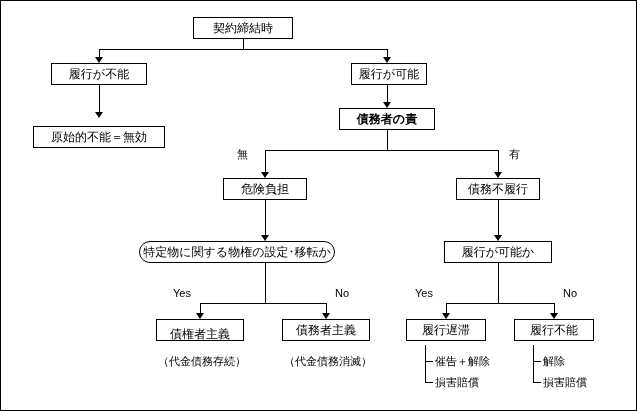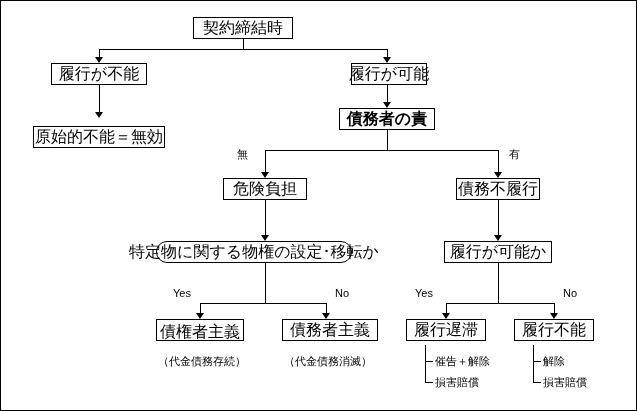--- a/index.html
+++ b/index.html
@@ -12,21 +12,21 @@
   #diagram {
     position:relative;
     width:637px; height:411px;
     border:1px solid #000000;
     box-sizing:border-box;
   }
   .node {
     position:absolute;
     border:1px solid #000000;
     background:#ffffff;
-    font-size:16px;
+    font-size:12px;
     color:#000000;
     display:flex;
     align-items:center;
     justify-content:center;
     white-space:nowrap;
     box-sizing:border-box;
     line-height:1;
   }
   .plain {
     position:absolute;
@@ -86,33 +86,33 @@
   </div>
 
   <div class="node" style="left:222px; top:177px; width:84px; height:22px;">
     <span>危険負担</span>
   </div>
 
   <div class="node" style="left:455px; top:177px; width:84px; height:22px;">
     <span>債務不履行</span>
   </div>
 
-  <div class="node" style="left:155px; top:240px; width:196px; height:22px;border-radius:11px;">
+  <div class="node" style="left:138px; top:240px; width:196px; height:22px;border-radius:11px;">
     <span>特定物に関する物権の設定･移転か</span>
   </div>
 
   <div class="node" style="left:443px; top:240px; width:108px; height:22px;">
     <span>履行が可能か</span>
   </div>
 
   <div class="node" style="left:155px; top:318px; width:88px; height:22px;align-items:flex-end;">
     <span>債権者主義</span>
   </div>
 
-  <div class="node" style="left:281px; top:318px; width:96px; height:22px;align-items:center;">
+  <div class="node" style="left:281px; top:318px; width:88px; height:22px;align-items:center;">
     <span>債務者主義</span>
   </div>
 
   <div class="node" style="left:405px; top:318px; width:80px; height:22px;">
     <span>履行遅滞</span>
   </div>
 
   <div class="node" style="left:513px; top:318px; width:80px; height:22px;">
     <span>履行不能</span>
   </div>

